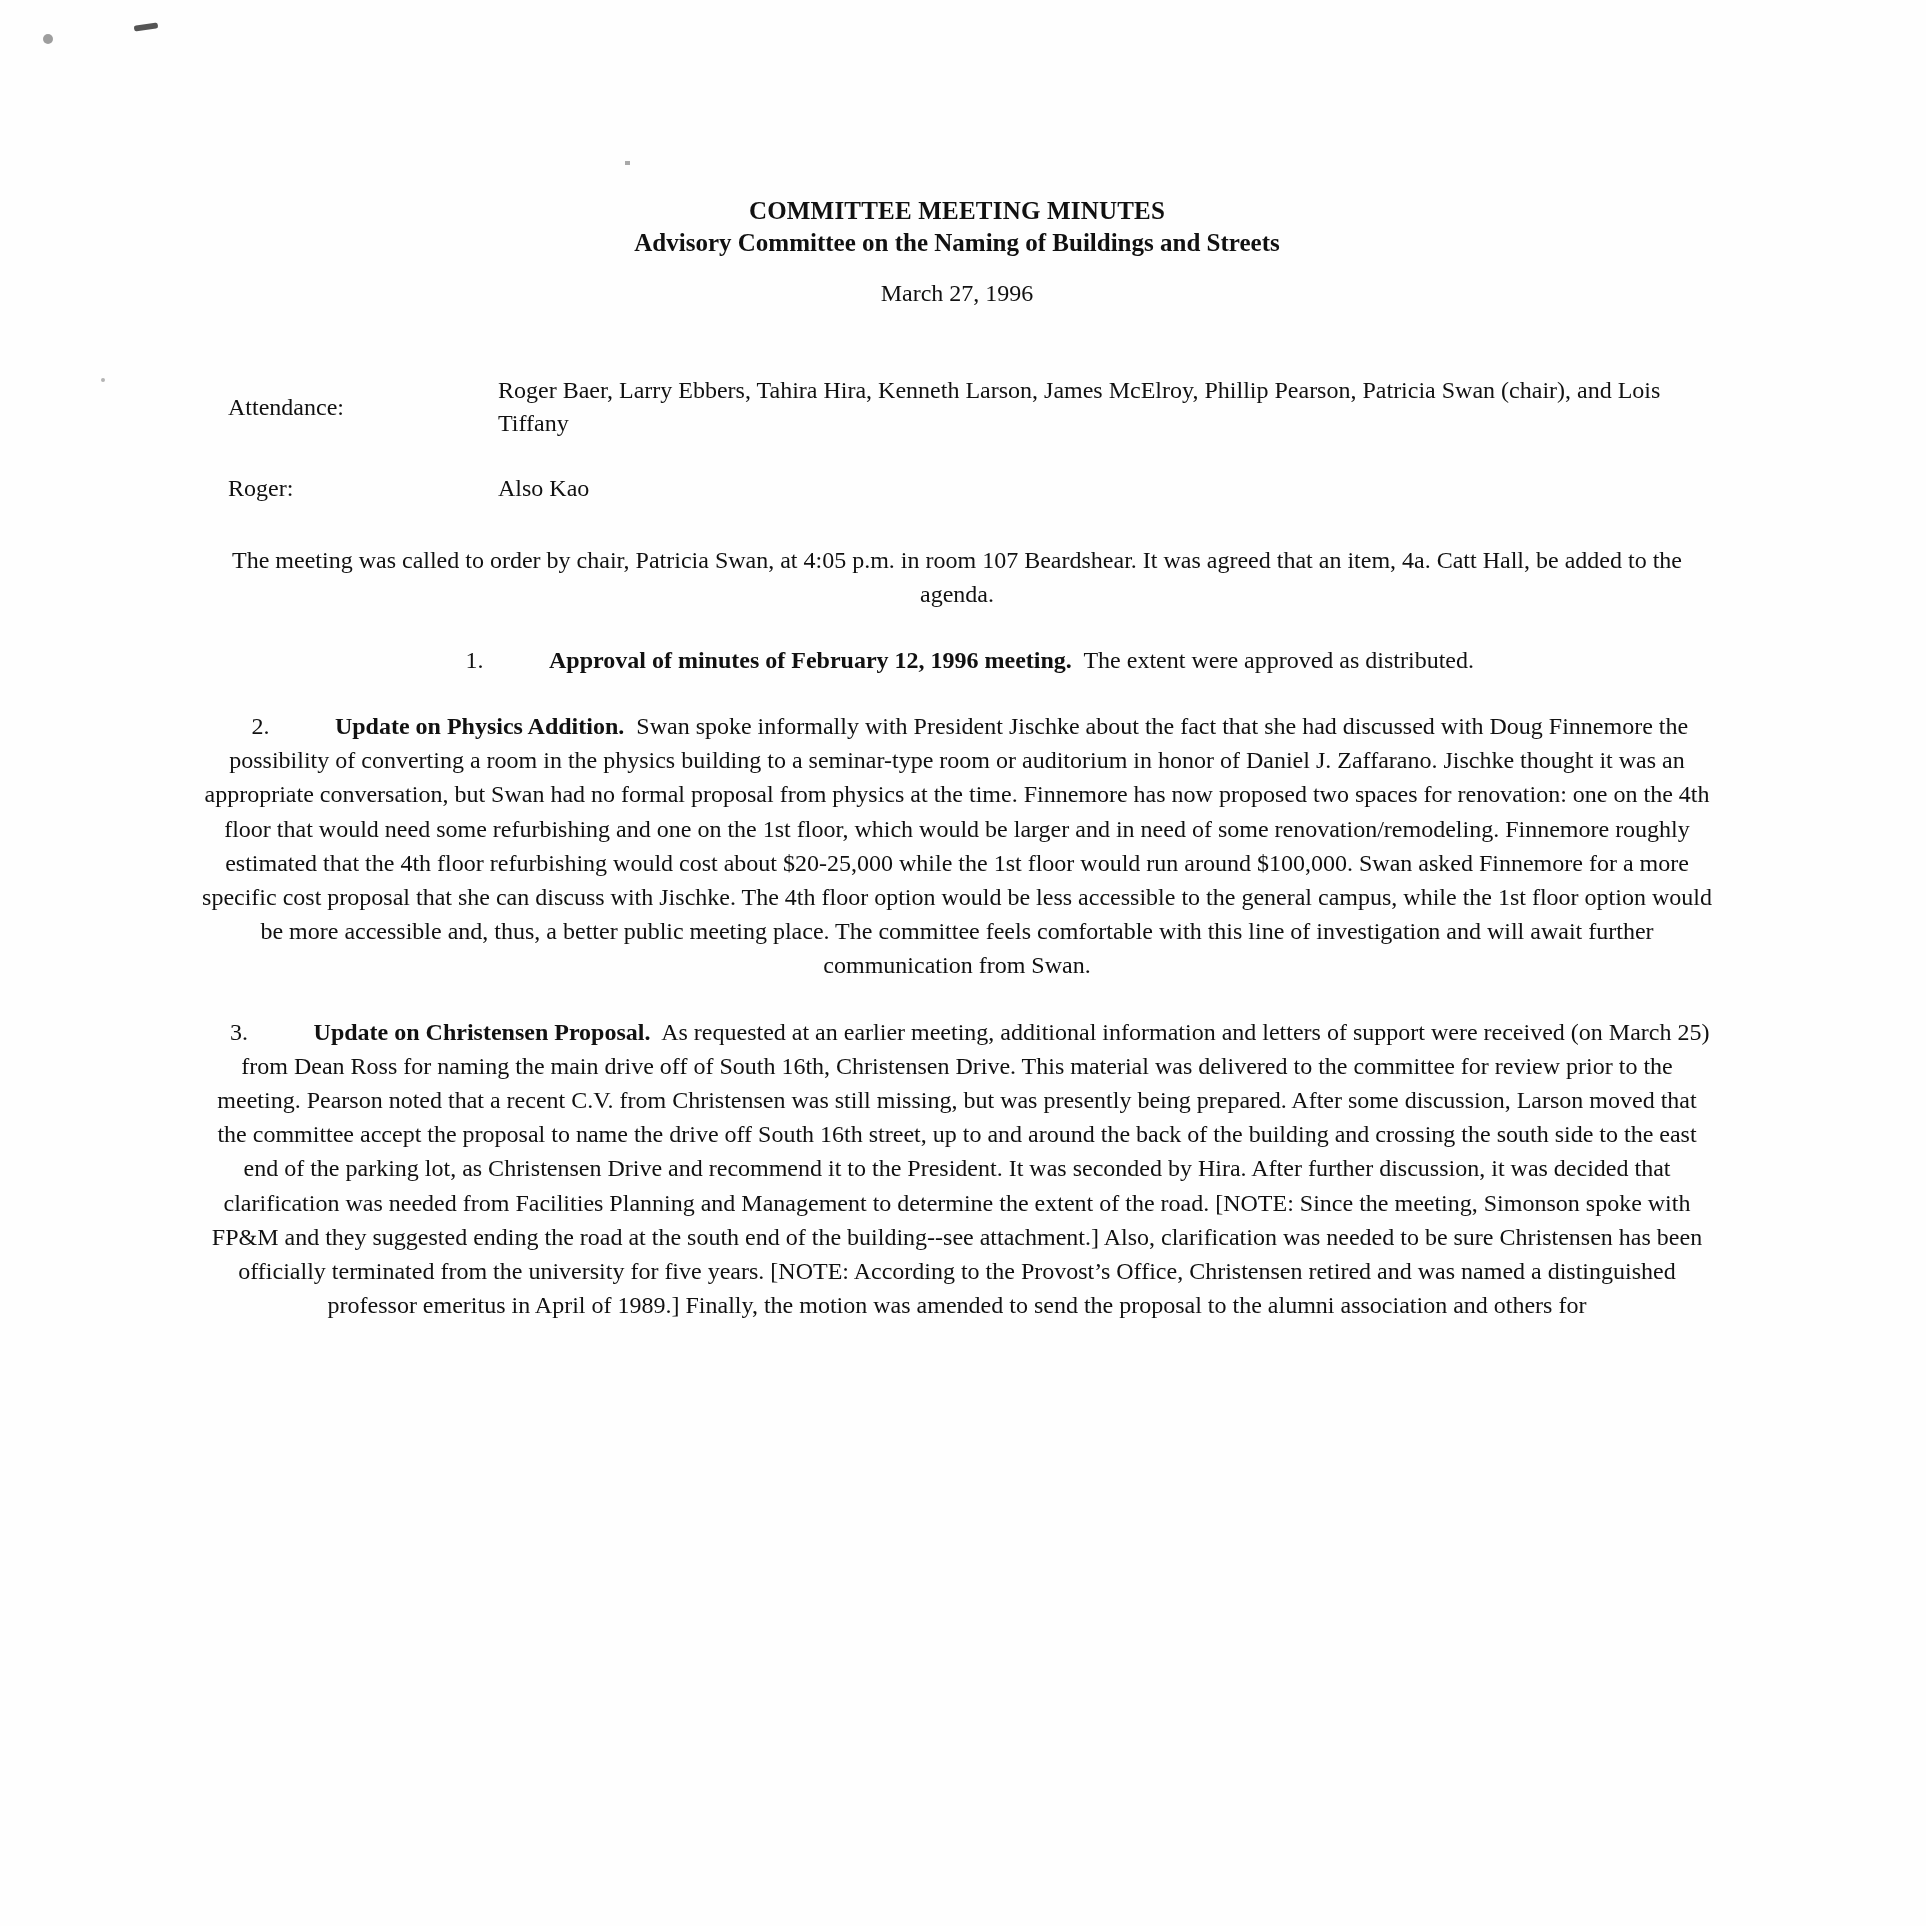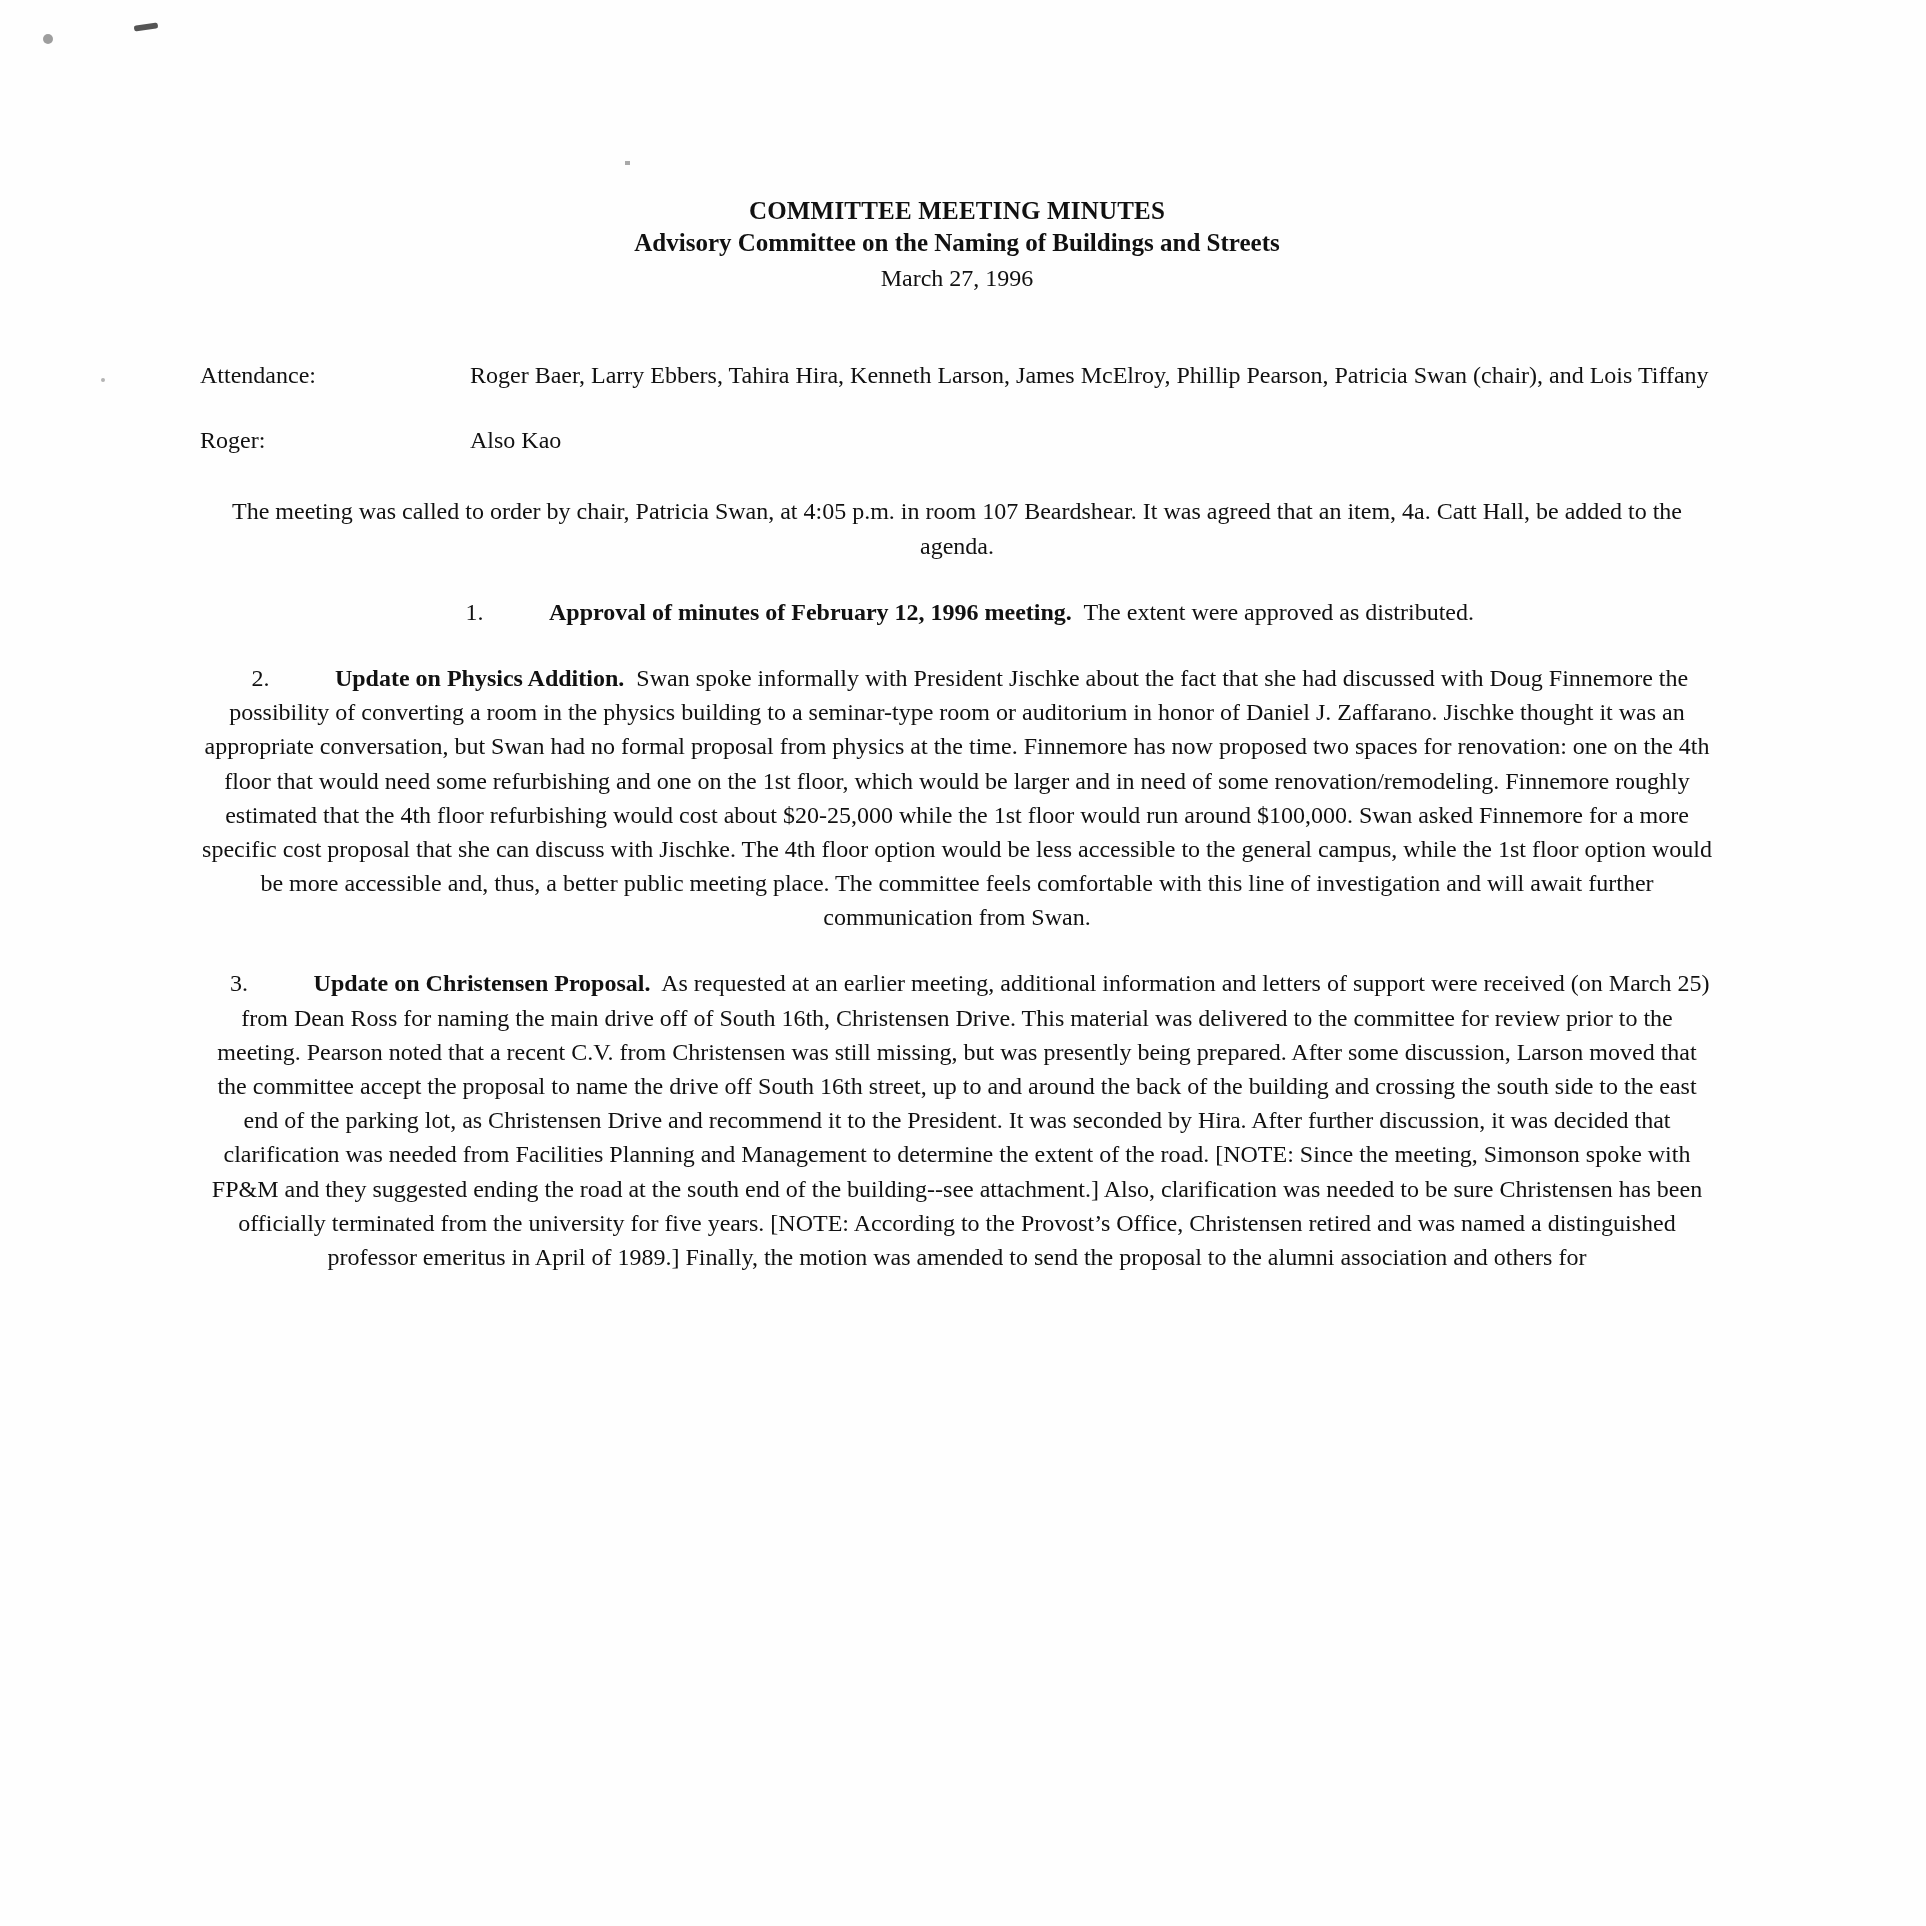--- a/index.html
+++ b/index.html
@@ -68,27 +68,28 @@
   }
   .title-line2 {
     font-size: 25px;
     font-weight: bold;
     line-height: 1.28;
   }
   .title-line3 {
     font-size: 24px;
     font-weight: normal;
     line-height: 1.30;
-    margin-top: 4px;
+    margin-top: 19px;
   }
 
   .meta-row {
     display: flex;
     align-items: center;
     margin-bottom: 32px;
+    margin-left: 28px;
   }
   .meta-label {
     width: 270px;
     flex: 0 0 270px;
     font-size: 24px;
     line-height: 1.38;
   }
   .meta-value {
     flex: 1;
     font-size: 24px;

